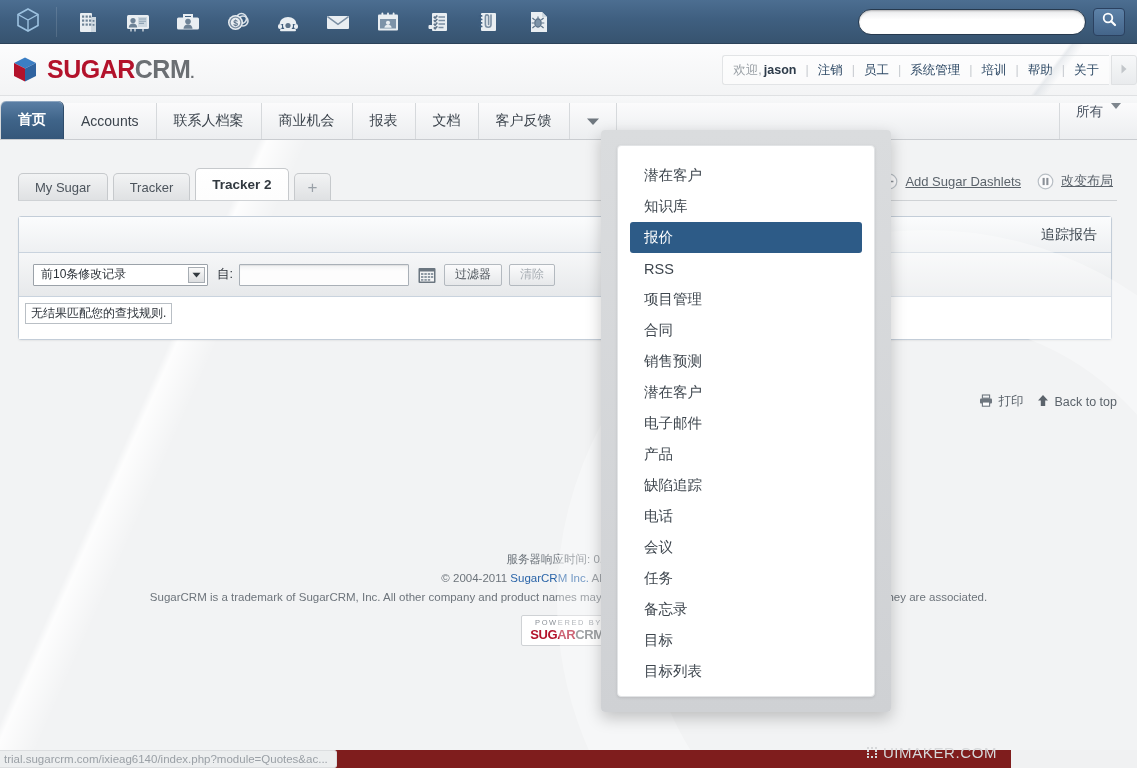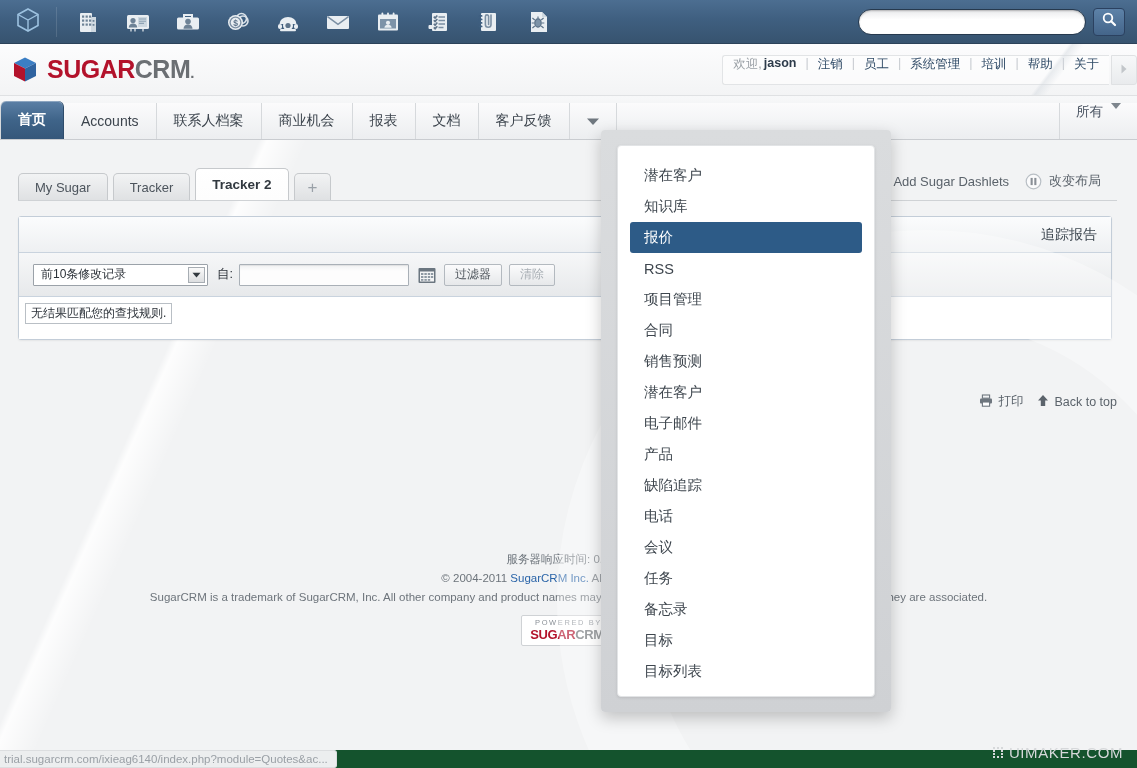--- a/index.html
+++ b/index.html
@@ -53,21 +53,21 @@
     transform:rotate(12deg); pointer-events:none;
   }
   .logo{ position:absolute; left:12px; top:10px; display:flex; align-items:center; }
   .logo-cube{ margin-right:9px; }
   .logo-txt{ font-size:25px; font-weight:bold; letter-spacing:-.5px; line-height:30px;}
   .logo-sugar{ color:#b3122b; }
   .logo-crm{ color:#6b6f73; }
   .logo-dot{ color:#6b6f73; font-size:15px; }
   .userlinks{
     position:absolute; right:28px; top:11px; height:30px;
-    display:flex; align-items:flex-start; font-size:12.5px; color:#4b5563;
+    display:flex; align-items:center; font-size:12.5px; color:#4b5563;
     background:rgba(255,255,255,.55);
     border:1px solid #e2e4e6; border-right:none;
     border-radius:3px 0 0 3px; padding:0 10px;
   }
   .userlinks .wl{ color:#9aa0a6; }
   .userlinks b{ color:#2d3b4a; margin-left:2px;}
   .userlinks a{ color:#2f4a66; text-decoration:none; cursor:pointer; }
   .ul-div{ color:#c7cbd0; margin:0 9px; }
   .ul-arrow{
     position:absolute; right:0; top:11px; width:26px; height:30px;
@@ -129,22 +129,22 @@
     margin-right:5px;
   }
   .dtab.active{
     height:32px; font-weight:bold; color:#31383f; font-size:13.5px;
     background:linear-gradient(180deg,#ffffff 0%,#fdfdfd 100%);
     border-color:#c6c9cc;
   }
   .dtab.plus{ padding:0 13px; font-size:17px; color:#9aa1a8; line-height:1;}
 
   .dashactions{
-    position:absolute; right:36px; top:32px; display:flex; align-items:center;
-    font-size:13px; color:#5b6views; color:#5b636b;
+    position:absolute; right:24px; top:32px; display:flex; align-items:center;
+    font-size:13px; color:#5b6views; color:#5b636b;text-decoration:underline;
   }
   .da-item{ display:flex; align-items:center; cursor:pointer; margin-left:16px; }
   .da-ico{ margin-right:7px; display:flex; }
 
   .hr-line{
     position:absolute; left:18px; right:20px; top:60px; height:1px; background:#cfd2d5;
   }
 
   
   .panel{
@@ -230,22 +230,22 @@
     padding:14px 0 10px 0;
   }
   .mi{
     height:31px; display:flex; align-items:center; padding:0 14px;
     font-size:14.5px; color:#3e464e; cursor:pointer; margin:0 12px; border-radius:3px;
   }
   .mi.sel{ background:#2d5b87; color:#fff; }
 
   
   .statusbar{
-    position:absolute; left:0; top:750px; width:1137px; height:18px;
-    background:#14532d;
+    position:absolute; left:0; top:750px; width:1011px; height:18px;
+    background:#7f1d1d;
   }
   .urlpill{
     position:absolute; left:-4px; top:0px; height:18px;
     display:flex; align-items:center; padding:0 8px;
     font-size:11.5px; color:#9aa0a6;
     background:#eceeef; border:1px solid #dcdee0; border-left:none;
     border-radius:0 3px 3px 0;
   }
   .watermark{
     position:absolute; right:14px; top:-6px; display:flex; align-items:center;

